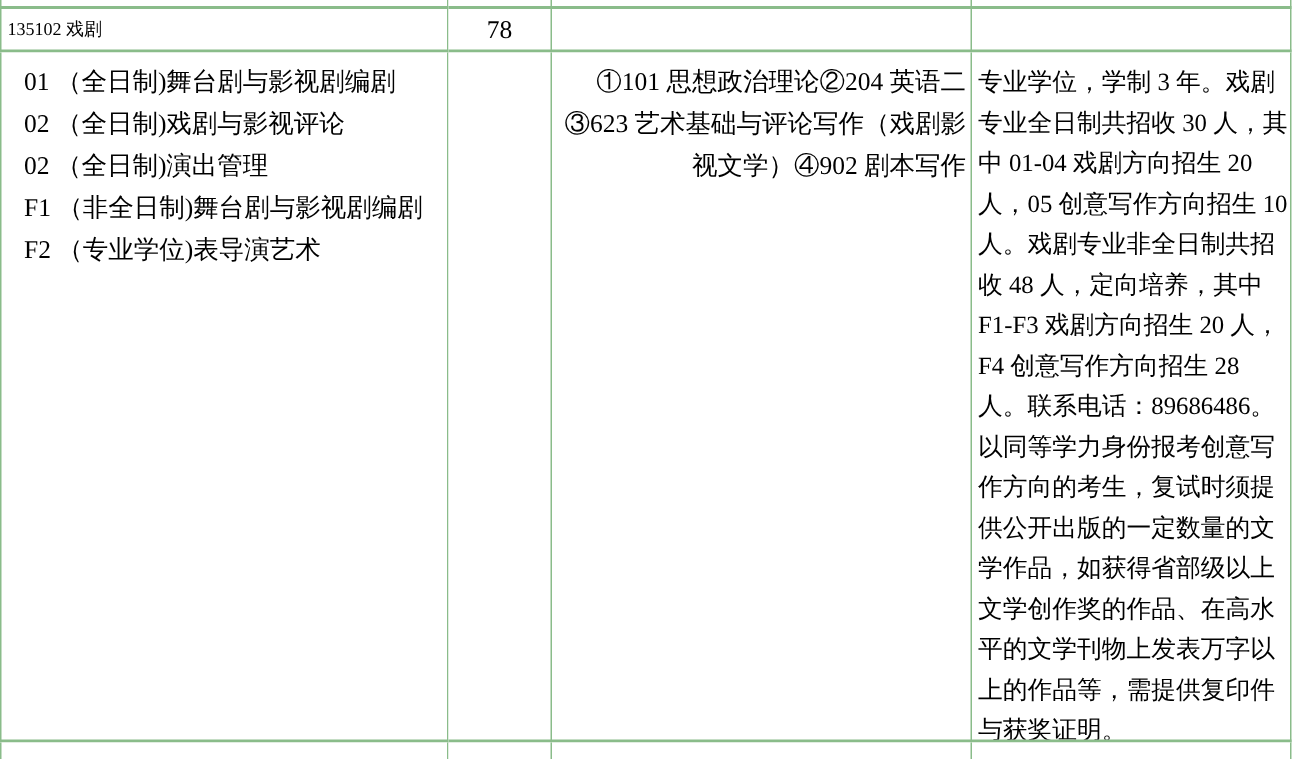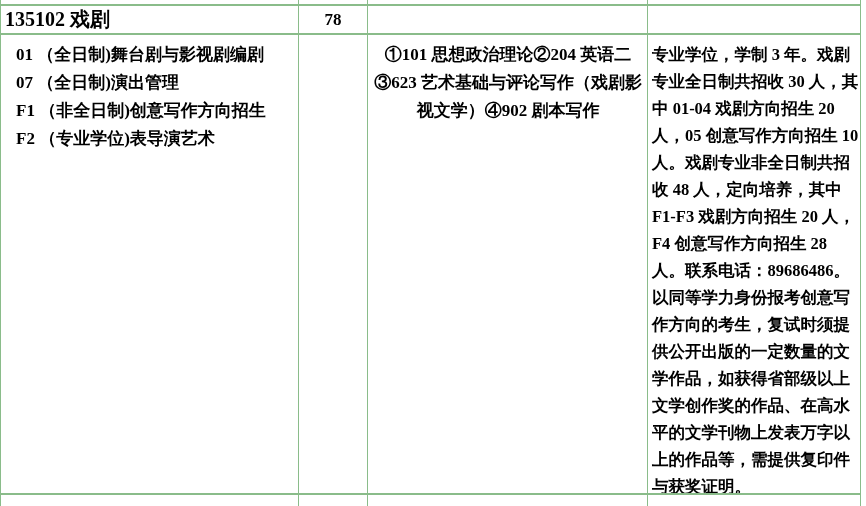--- a/index.html
+++ b/index.html
@@ -24,31 +24,30 @@
     display: grid;
     grid-template-columns: 299px 69px 280px 213px;
     grid-template-rows: 6px 29px 460px 11px;
   }
   .cell {
     box-sizing: border-box;
     border-right: 1px solid #8abc8a;
     border-bottom: 2px solid #8abc8a;
     overflow: hidden;
     background: #ffffff;
-    font-weight: bold;
   }
   .cell.first-col {
     border-left: 1px solid #8abc8a;
   }
   .cell.last-row {
     border-bottom: none;
   }
   .header-code {
-    font-weight: bold;
-    font-size: 20px;
+    font-weight: normal;
+    font-size: 12px;
     line-height: 27px;
     padding-left: 4px;
     white-space: nowrap;
   }
   .header-quota {
     font-size: 17px;
     line-height: 27px;
     text-align: center;
   }
   .programs-cell {
@@ -56,21 +55,21 @@
   }
   .program-line {
     font-size: 17px;
     line-height: 28px;
     white-space: nowrap;
   }
   .subjects-cell {
     font-size: 17px;
     line-height: 28px;
     padding: 6px 3px 0 4px;
-    text-align: center;
+    text-align: right;
   }
   .remarks-cell {
     font-size: 16.5px;
     line-height: 27px;
     padding: 6px 1px 0 4px;
     text-align: left;
   }
 </style>
 </head>
 <body>
@@ -83,22 +82,23 @@
     <div class="cell"></div>
     <div class="cell"></div>
 
     <div class="cell first-col header-code">135102 戏剧</div>
     <div class="cell header-quota">78</div>
     <div class="cell"></div>
     <div class="cell"></div>
 
     <div class="cell first-col programs-cell">
       <div class="program-line">01 （全日制)舞台剧与影视剧编剧</div>
-      <div class="program-line">07 （全日制)演出管理</div>
-      <div class="program-line">F1 （非全日制)创意写作方向招生</div>
+      <div class="program-line">02 （全日制)戏剧与影视评论</div>
+      <div class="program-line">02 （全日制)演出管理</div>
+      <div class="program-line">F1 （非全日制)舞台剧与影视剧编剧</div>
       <div class="program-line">F2 （专业学位)表导演艺术</div>
     </div>
     <div class="cell"></div>
     <div class="cell subjects-cell">①101 思想政治理论②204 英语二 ③623 艺术基础与评论写作（戏剧影视文学）④902 剧本写作</div>
     <div class="cell remarks-cell">专业学位，学制 3 年。戏剧专业全日制共招收 30 人，其中 01-04 戏剧方向招生 20 人，05 创意写作方向招生 10 人。戏剧专业非全日制共招收 48 人，定向培养，其中 F1-F3 戏剧方向招生 20 人，F4 创意写作方向招生 28 人。联系电话：89686486。以同等学力身份报考创意写作方向的考生，复试时须提供公开出版的一定数量的文学作品，如获得省部级以上文学创作奖的作品、在高水平的文学刊物上发表万字以上的作品等，需提供复印件与获奖证明。</div>
 
     <div class="cell first-col last-row"></div>
     <div class="cell last-row"></div>
     <div class="cell last-row"></div>
     <div class="cell last-row"></div>

